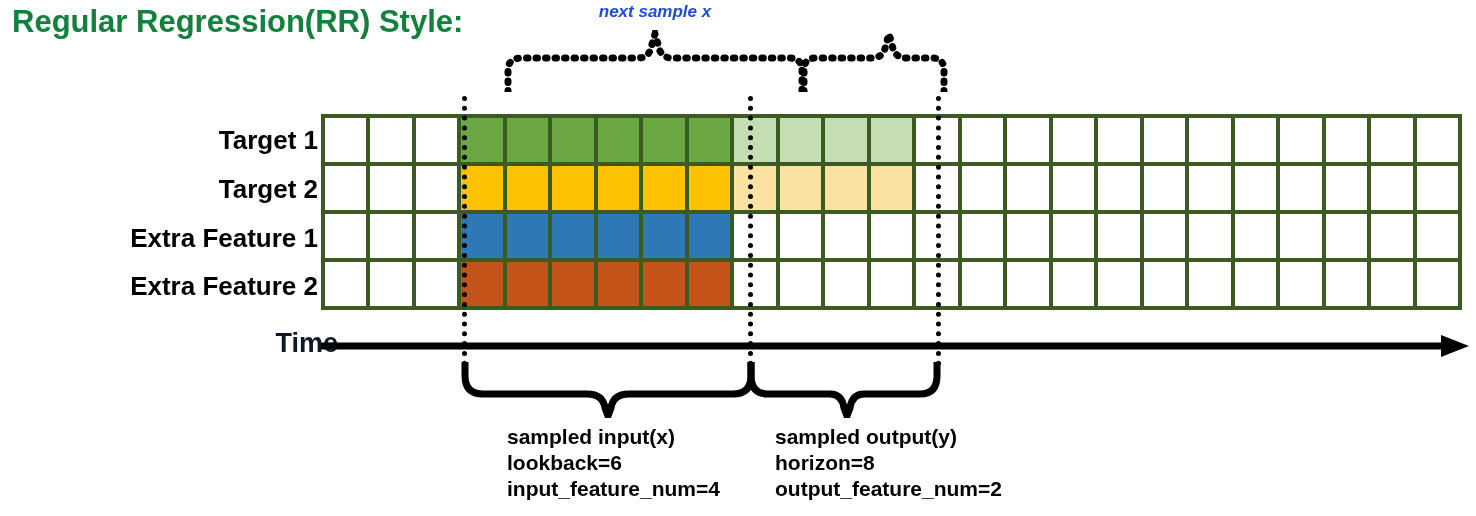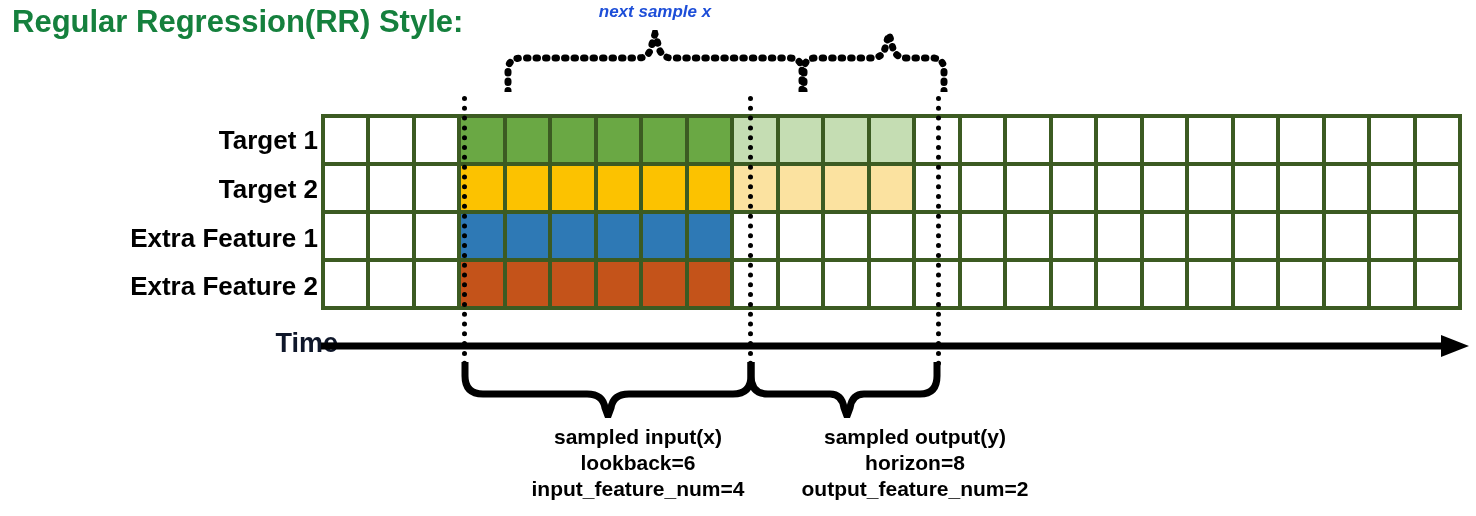--- a/index.html
+++ b/index.html
@@ -68,21 +68,21 @@
 
   
   .top-caption{
     position:absolute;
     font-size:17px;font-style:italic;font-weight:600;color:#1d4ed8;
     white-space:nowrap;text-align:center;
   }
   .bot-caption{
     position:absolute;
     font-size:21px;font-weight:700;color:#000;
-    white-space:pre-line;line-height:26px;text-align:center;
+    white-space:pre-line;line-height:26px;
   }
 </style>
 </head>
 <body>
 
 <div id="stage">
 
   <div id="title">Regular Regression(RR) Style:</div>
 
   <div class="row-label" style="top:125px;">Target 1</div>

